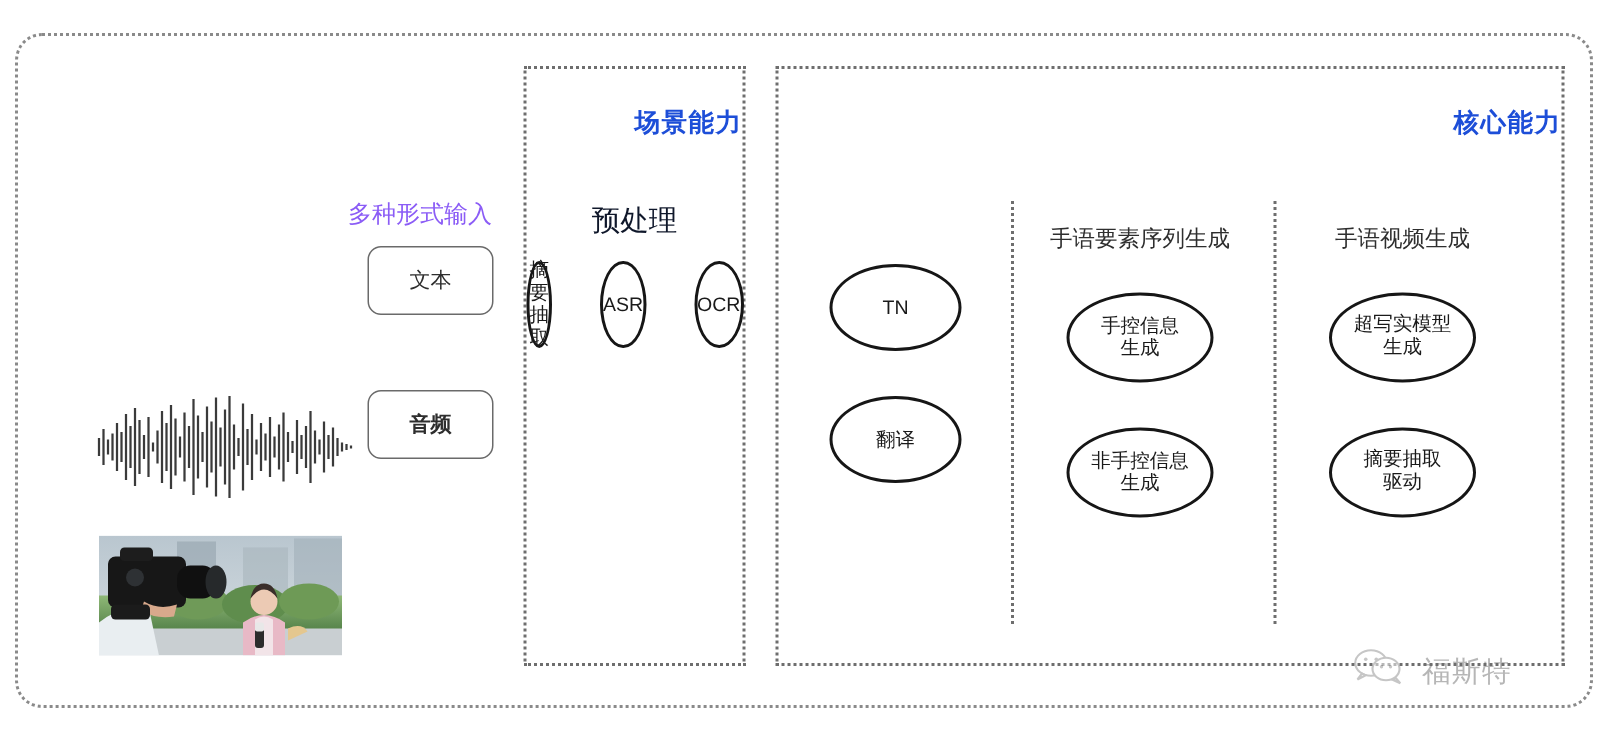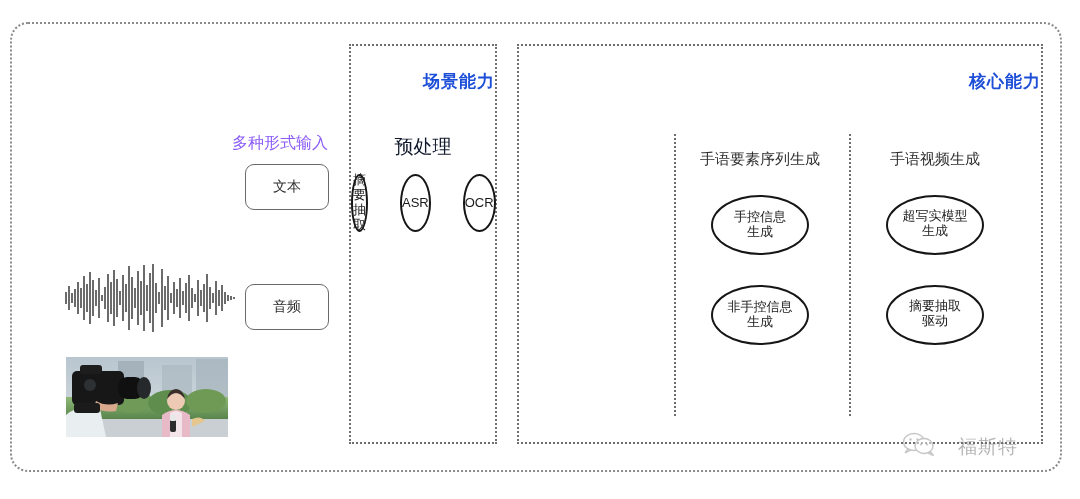--- a/index.html
+++ b/index.html
@@ -85,21 +85,21 @@
     border-radius: 9px;
     background: #fff;
     display: flex;
     align-items: center;
     justify-content: center;
     font-size: 14px;
     color: #2e2e2e;
     box-sizing: border-box;
   }
   .chip-text  { left: 225px; top: 134px; }
-  .chip-audio { left: 225px; top: 254px; }
+  .chip-audio { left: 225px; top: 230px; font-weight: bold; }
   .chip-video { left: 225px; top: 341px; }
 
   
   .waveform {
     position: absolute;
     left: 40px;
     top: 232px;
     width: 180px;
     height: 72px;
   }
@@ -202,21 +202,21 @@
     gap: 30px;
   }
 
   
   .watermark {
     position: absolute;
     left: 902px;
     top: 432px;
     display: flex;
     align-items: center;
-    gap: 22px;
+    gap: 12px;
     opacity: 0.5;
   }
   .watermark .wm-text {
     font-size: 19px;
     color: #707070;
     letter-spacing: 1px;
     white-space: nowrap;
   }
 </style>
 </head>
@@ -359,20 +359,28 @@
     </div>
   </div>
 
   <div class="section-box panel-core">
     <div class="section-title">核心能力</div>
 
     <div class="col-divider d1"></div>
     <div class="col-divider d2"></div>
 
     <div class="core-col c1">
+      <div class="col-nodes">
+        <div class="ellipse">
+          <span>TN</span>
+        </div>
+        <div class="ellipse">
+          <span>翻译</span>
+        </div>
+      </div>
     </div>
 
     <div class="core-col c2">
       <div class="col-label">手语要素序列生成</div>
       <div class="col-nodes">
         <div class="ellipse wide">
           <span>手控信息</span>
           <span class="l2">生成</span>
         </div>
         <div class="ellipse wide">

